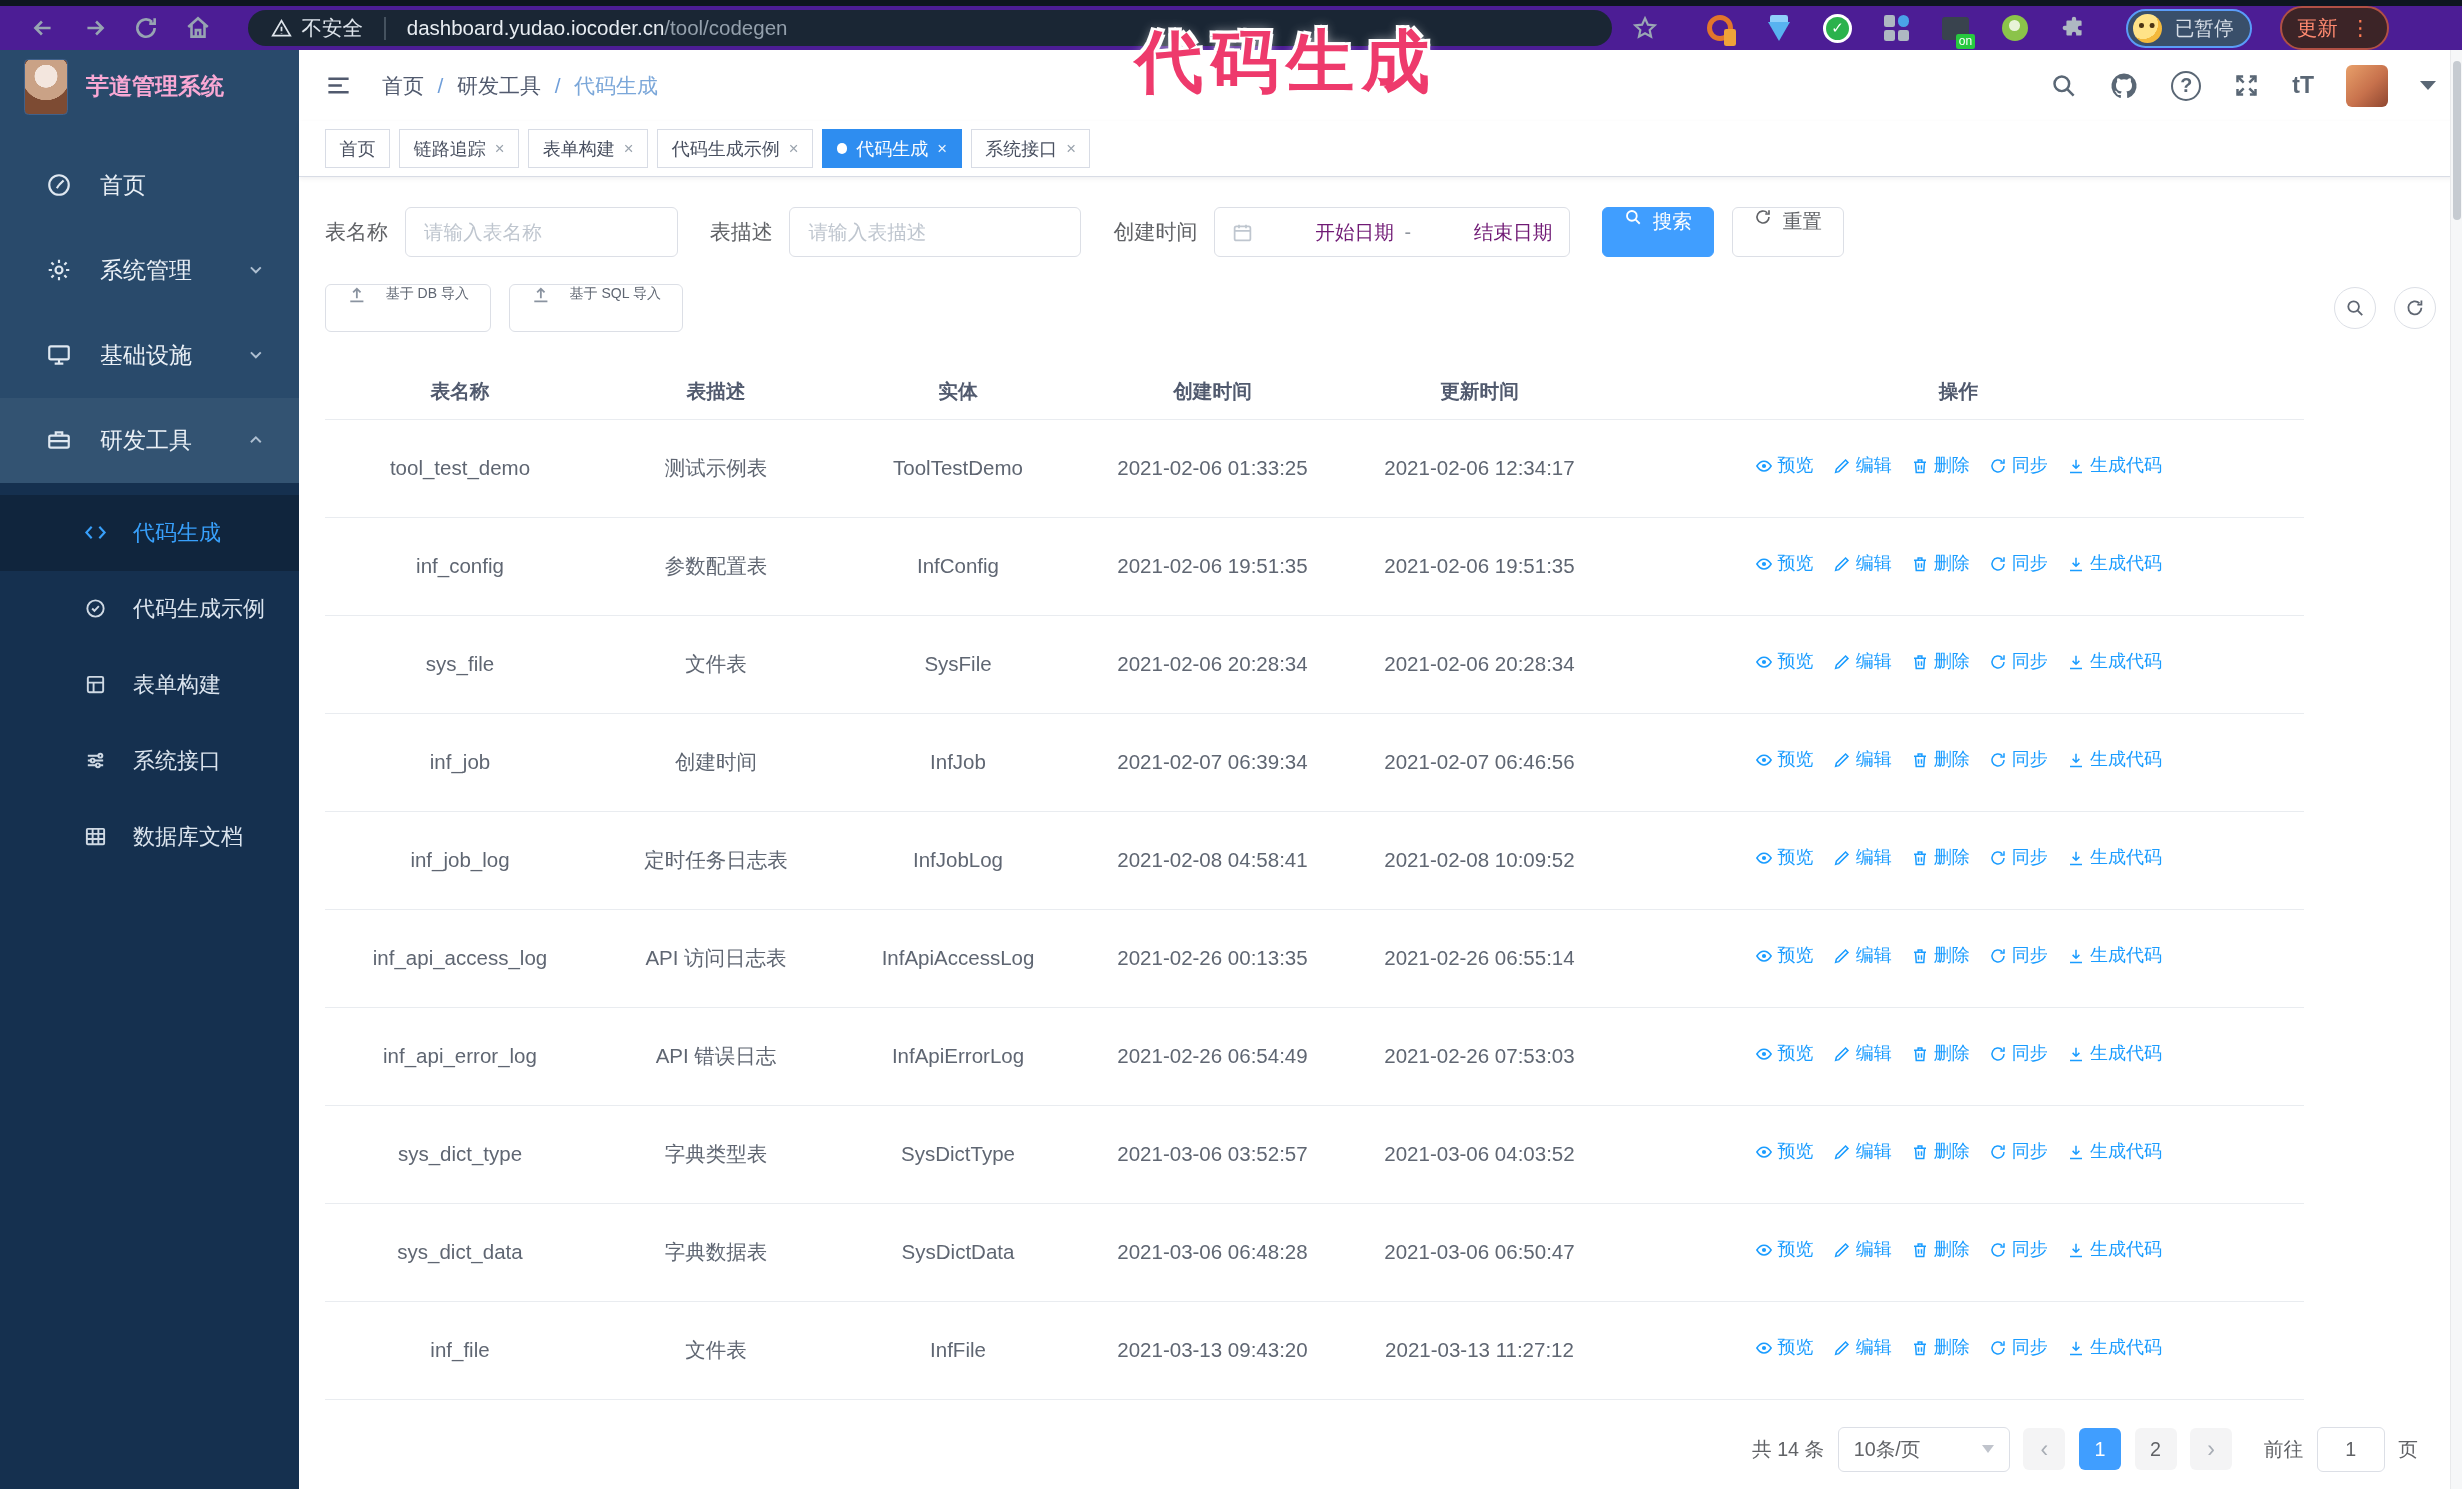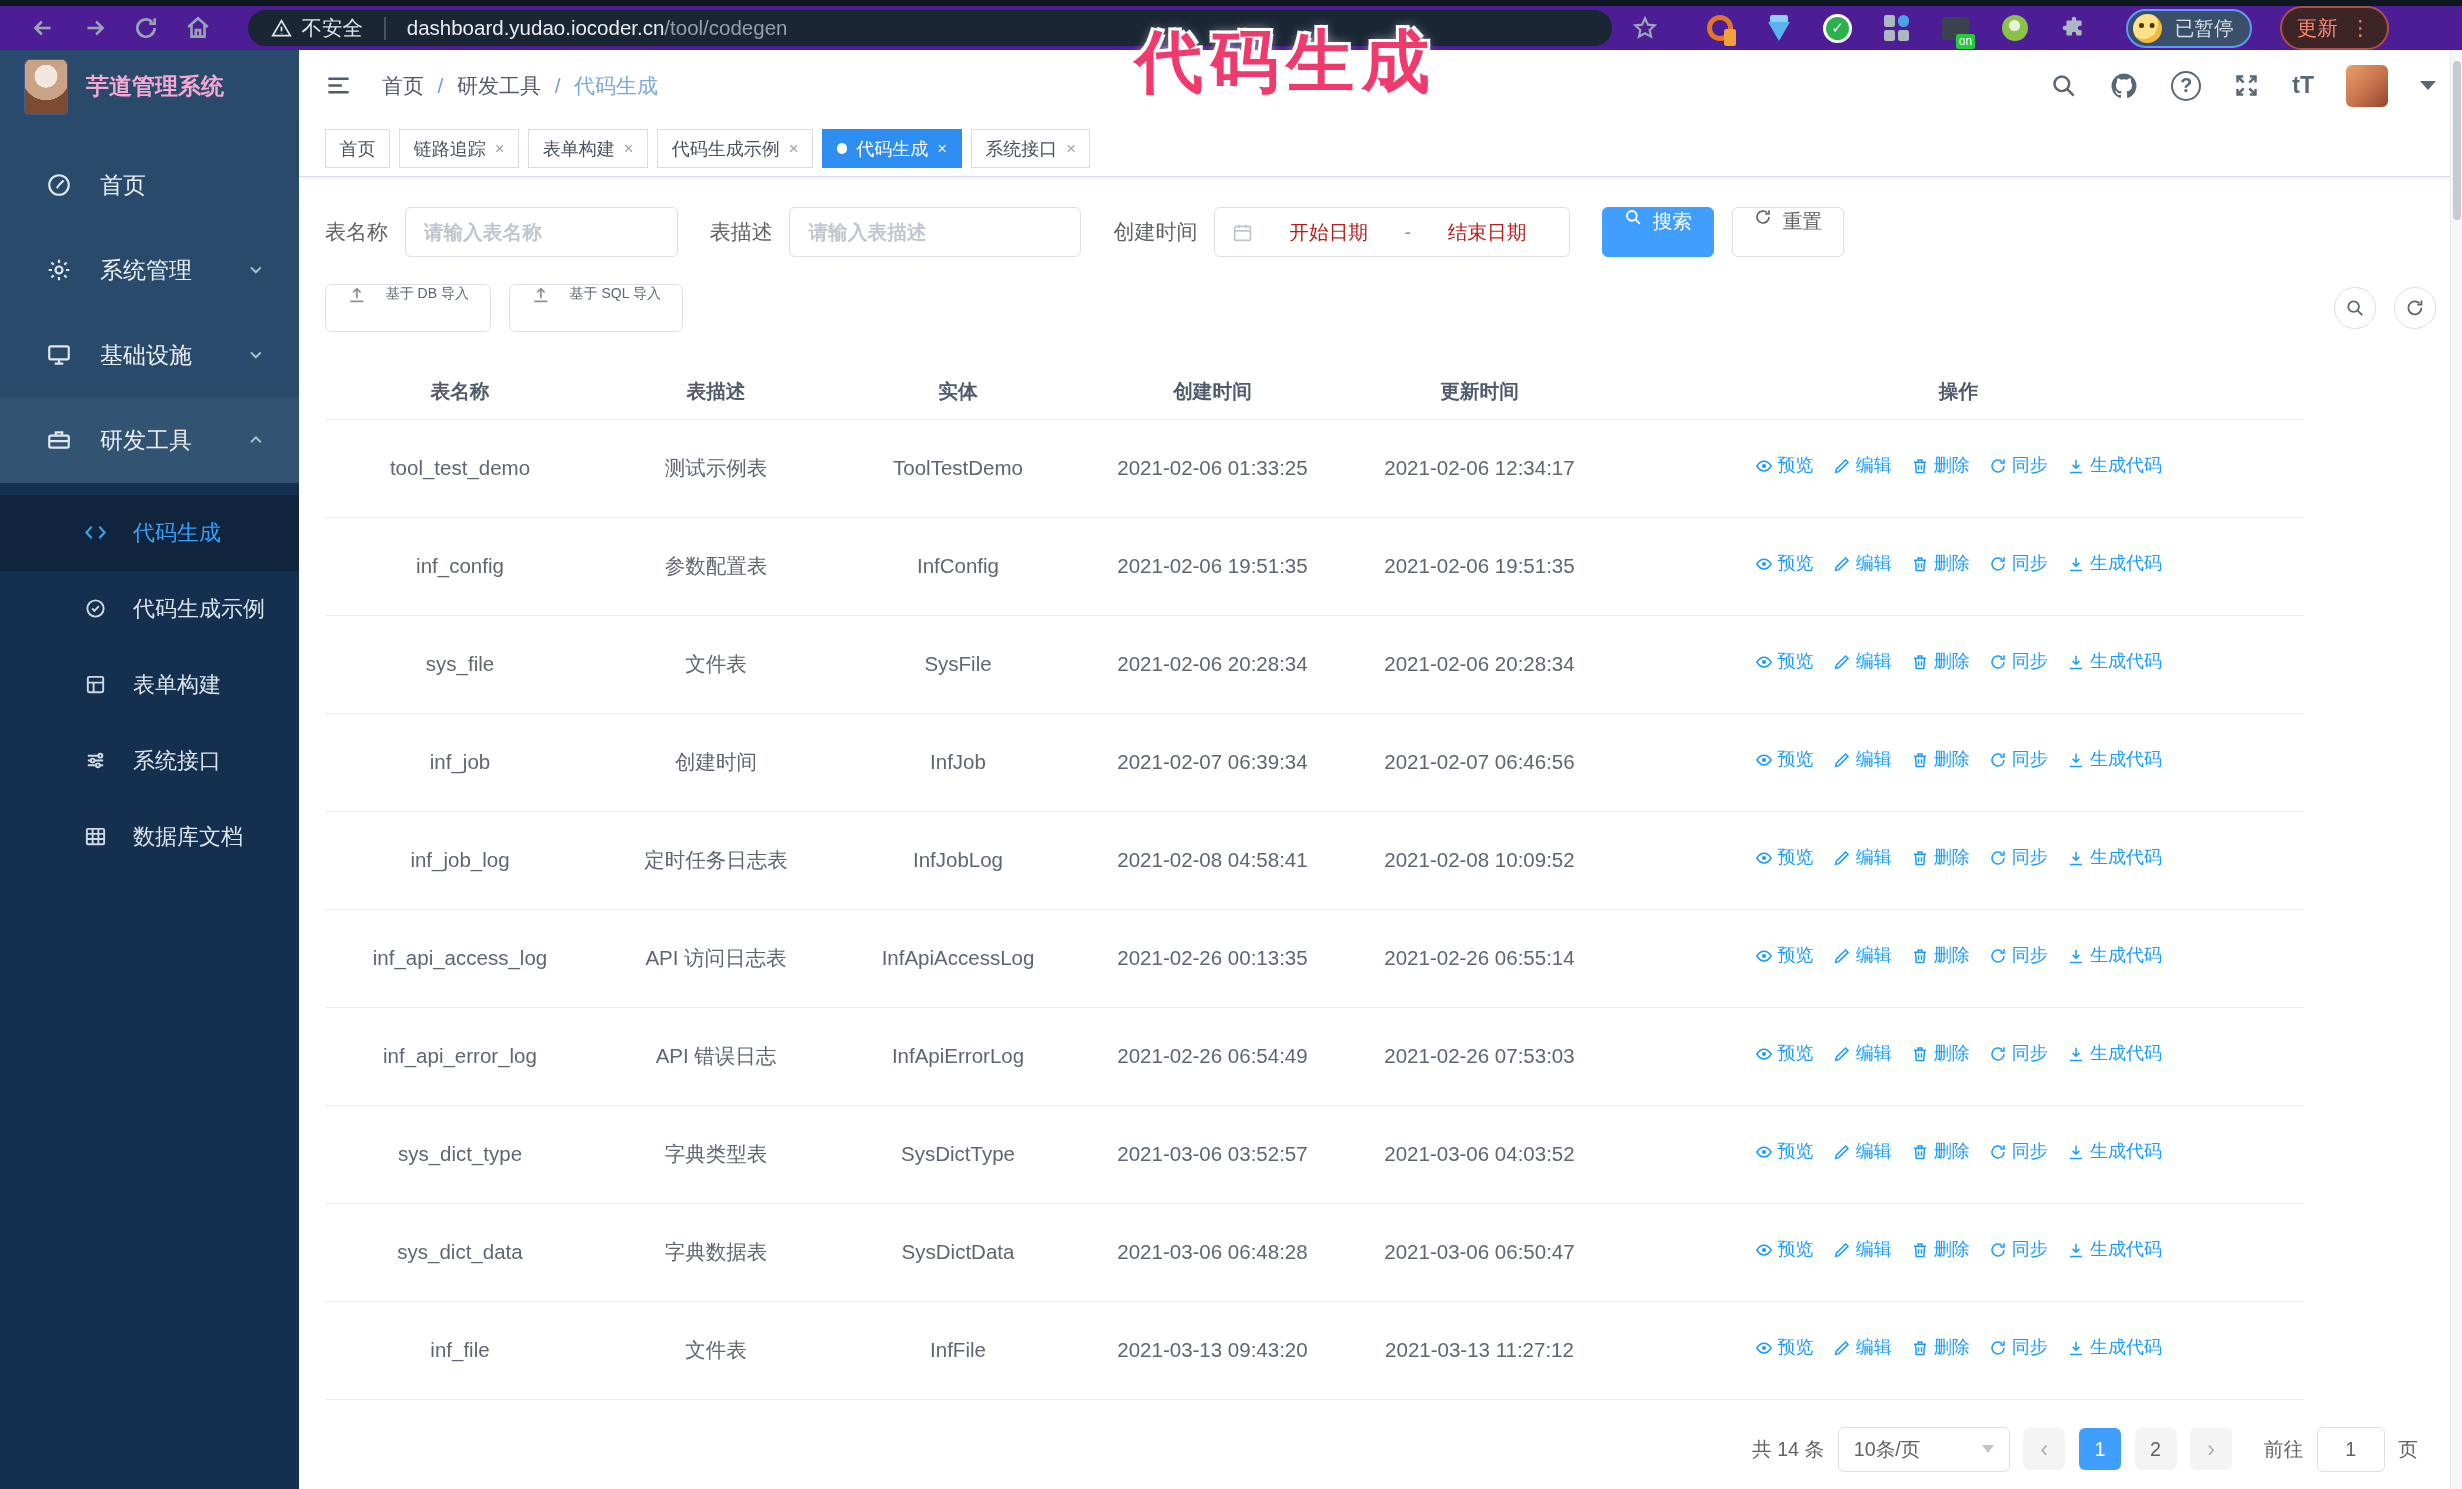--- a/index.html
+++ b/index.html
@@ -104,27 +104,27 @@
   .tab .x { color:#9aa3ad; font-size:16.7px; }
   .tab.active { background:#2e8df0; border-color:#2e8df0; color:#fff; }
   .tab.active .x { color:#e8f2fd; }
   .tab .dot { width:10.6px; height:10.6px; border-radius:50%; background:#fff; }
 
   
   .content { padding:30px 26px 0; flex:1; }
   .filter-row { display:flex; align-items:center; }
   .f-label { font-size:21px; color:#606266; margin-right:16.7px; white-space:nowrap; }
   .t-input { height:50px; border:0.8px solid #dcdfe6; border-radius:6px; padding:0 18px; font-size:19.7px;
-    color:#606266; font-family:"Liberation Sans",sans-serif; outline:none;font-weight:bold; }
+    color:#606266; font-family:"Liberation Sans",sans-serif; outline:none; }
   .t-input::placeholder { color:#bfc6cf; }
   .w-name { width:273px; margin-right:32px; }
   .w-desc { width:292px; margin-right:32px; }
   .date-range { width:356px; height:50px; border:0.8px solid #dcdfe6; border-radius:6px; display:flex;
     align-items:center; padding:0 16.7px; gap:10.6px; margin-right:32px; color:#bfc6cf; }
-  .date-range .ph { font-size:19.7px; color:#b91c1c; flex:1; text-align:center; }
+  .date-range .ph { font-size:19.7px; color:#701a75; flex:1; text-align:right; }
   .date-range .dash { color:#8f959e; font-size:19.7px; }
   .btn { height:50px; border-radius:6px; display:inline-flex; align-items:flex-start; gap:10.6px; font-size:19.7px;
     padding:0 21px; cursor:pointer; border:0.8px solid #dcdfe6; background:#fff; color:#606266;
     font-family:"Liberation Sans",sans-serif; }
   .btn.primary { background:#409eff; border-color:#409eff; color:#fff; }
   .btn + .btn { margin-left:18px; }
 
   .toolbar-row { display:flex; align-items:center; margin-top:27px; }
   .btn.tool { height:48px; font-size:14px; color:#5f6672;gap:19px; }
   .btn.tool .ic { color:#8a93a0; }

